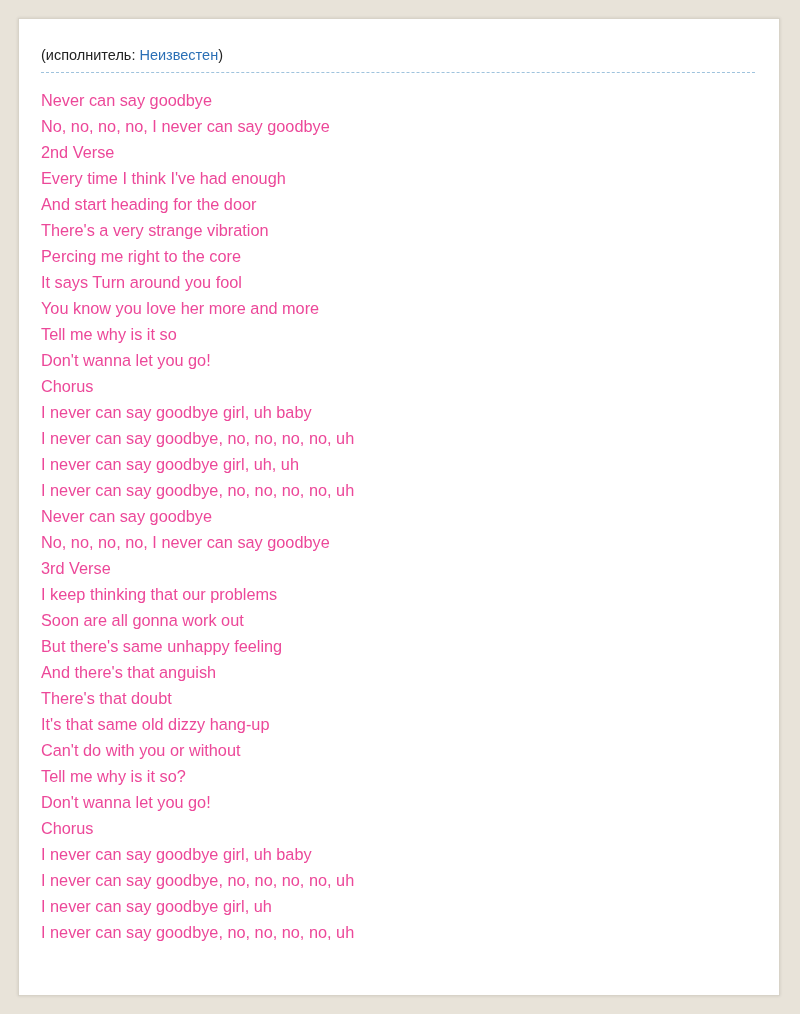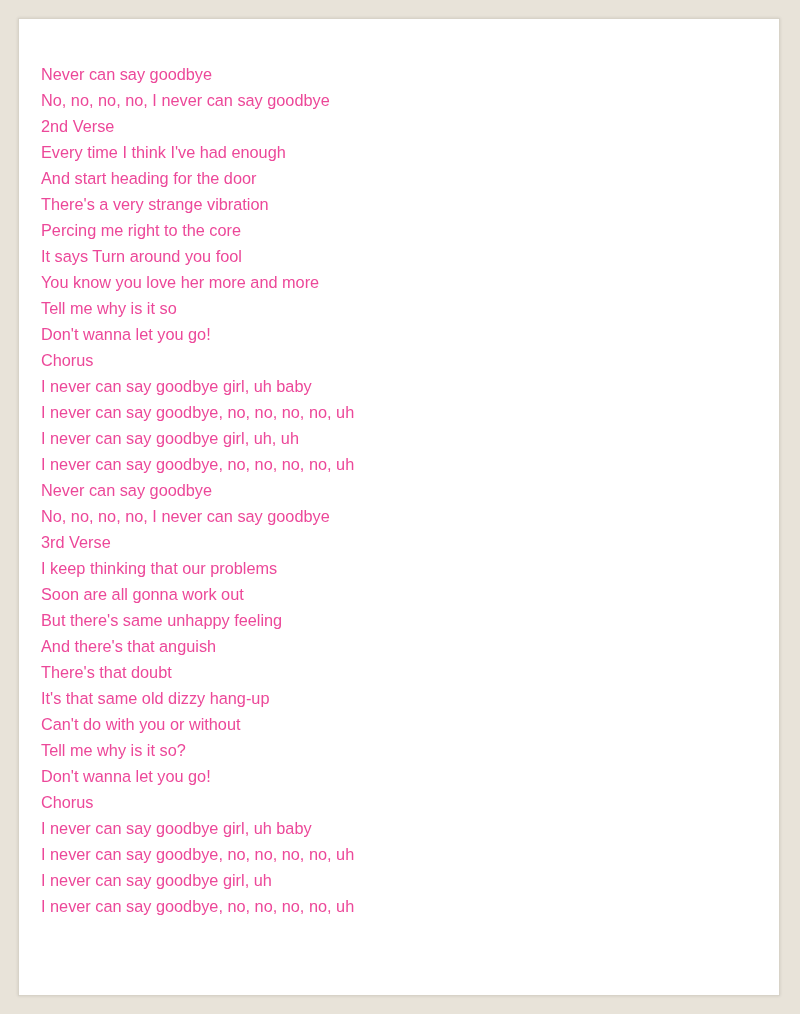--- a/index.html
+++ b/index.html
@@ -59,17 +59,21 @@
     min-height: 26px;
   }
 </style>
 </head>
 <body>
 
 <div class="page-frame">
   <div class="content">
 
 
+    <div class="artist-line">
+      <span>(исполнитель:</span>
+      <a href="#" class="artist-link">Неизвестен</a><span>)</span>
+    </div>
 
     <div class="lyrics" id="lyrics-body"><div>Never can say goodbye</div><div>No, no, no, no, I never can say goodbye</div><div>2nd Verse</div><div>Every time I think I've had enough</div><div>And start heading for the door</div><div>There's a very strange vibration</div><div>Percing me right to the core</div><div>It says Turn around you fool</div><div>You know you love her more and more</div><div>Tell me why is it so</div><div>Don't wanna let you go!</div><div>Chorus</div><div>I never can say goodbye girl, uh baby</div><div>I never can say goodbye, no, no, no, no, uh</div><div>I never can say goodbye girl, uh, uh</div><div>I never can say goodbye, no, no, no, no, uh</div><div>Never can say goodbye</div><div>No, no, no, no, I never can say goodbye</div><div>3rd Verse</div><div>I keep thinking that our problems</div><div>Soon are all gonna work out</div><div>But there's same unhappy feeling</div><div>And there's that anguish</div><div>There's that doubt</div><div>It's that same old dizzy hang-up</div><div>Can't do with you or without</div><div>Tell me why is it so?</div><div>Don't wanna let you go!</div><div>Chorus</div><div>I never can say goodbye girl, uh baby</div><div>I never can say goodbye, no, no, no, no, uh</div><div>I never can say goodbye girl, uh</div><div>I never can say goodbye, no, no, no, no, uh</div></div>
 
   </div>
 </div>
 
 </body></html>

